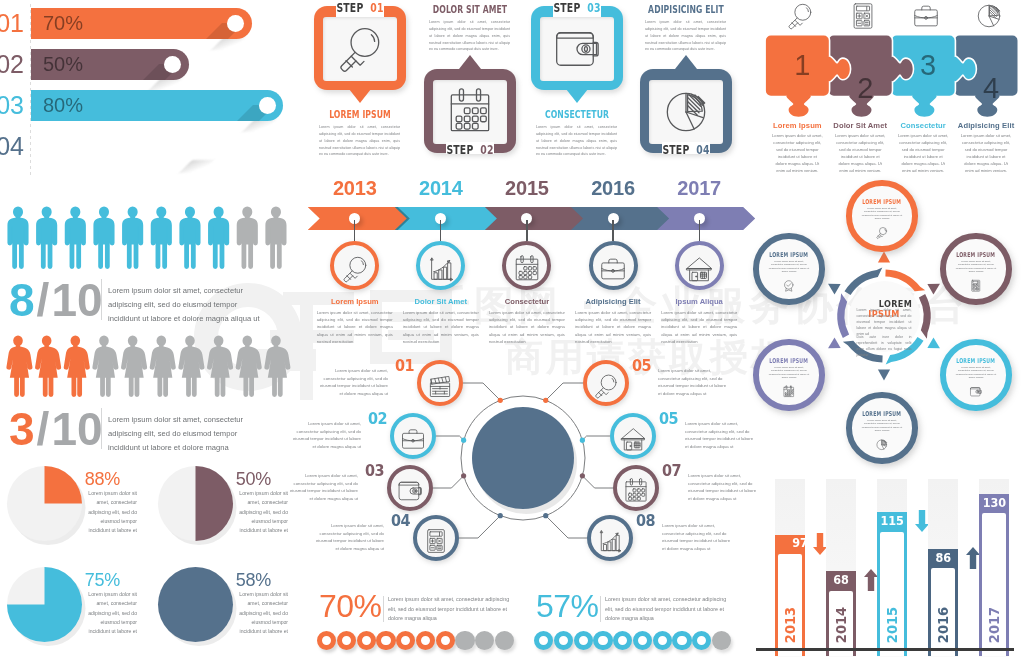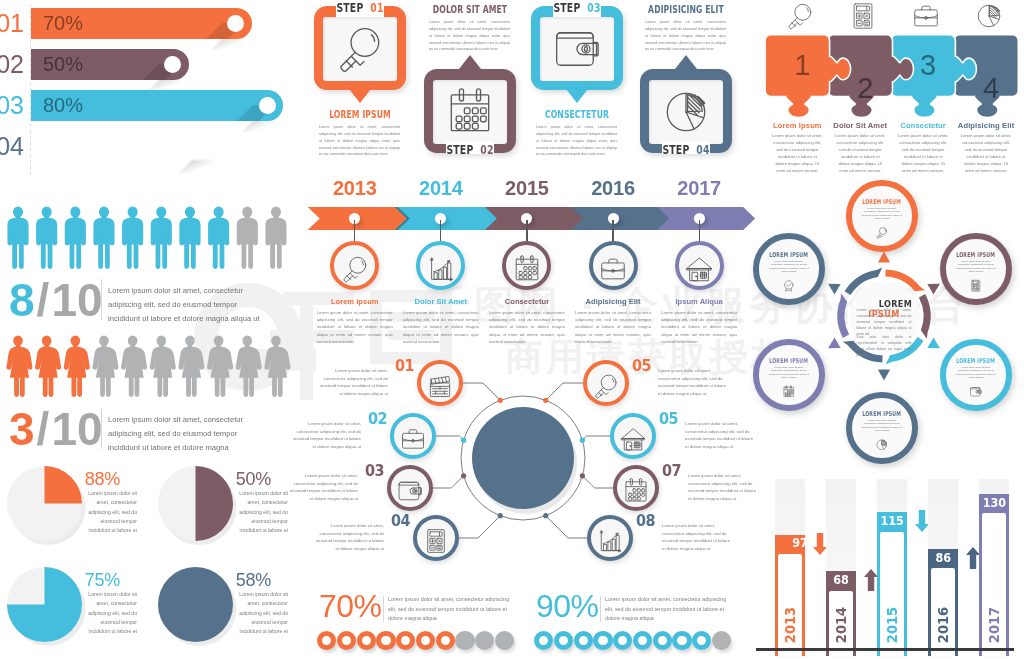--- a/index.html
+++ b/index.html
@@ -737,21 +737,21 @@
       <div class="dp-dot dp-on" style="left:17px;top:47.5px;border-color:#F4713F;"></div>
       <div class="dp-dot dp-on" style="left:36.769999999999996px;top:47.5px;border-color:#F4713F;"></div>
       <div class="dp-dot dp-on" style="left:56.54px;top:47.5px;border-color:#F4713F;"></div>
       <div class="dp-dot dp-on" style="left:76.31px;top:47.5px;border-color:#F4713F;"></div>
       <div class="dp-dot dp-on" style="left:96.08px;top:47.5px;border-color:#F4713F;"></div>
       <div class="dp-dot dp-on" style="left:115.85px;top:47.5px;border-color:#F4713F;"></div>
       <div class="dp-dot dp-on" style="left:135.62px;top:47.5px;border-color:#F4713F;"></div>
       <div class="dp-dot dp-off" style="left:155.39px;top:47.5px;"></div>
       <div class="dp-dot dp-off" style="left:175.16px;top:47.5px;"></div>
       <div class="dp-dot dp-off" style="left:194.93px;top:47.5px;"></div>
-      <div class="dp-big" style="left:236px;top:7px;color:#45BDDC;">90%</div>
+      <div class="dp-big" style="left:236px;top:7px;color:#45BDDC;">57%</div>
       <div class="dp-sep" style="left:299.5px;top:13px;"></div>
       <div class="dp-text" style="left:305px;top:12px;width:123px;">Lorem ipsum dolor sit amet, consectetur adipiscing elit, sed do eiusmod tempor incididunt ut labore et dolore magna aliqua</div>
       <div class="dp-dot dp-on" style="left:234px;top:47.5px;border-color:#45BDDC;"></div>
       <div class="dp-dot dp-on" style="left:253.77px;top:47.5px;border-color:#45BDDC;"></div>
       <div class="dp-dot dp-on" style="left:273.54px;top:47.5px;border-color:#45BDDC;"></div>
       <div class="dp-dot dp-on" style="left:293.31px;top:47.5px;border-color:#45BDDC;"></div>
       <div class="dp-dot dp-on" style="left:313.08px;top:47.5px;border-color:#45BDDC;"></div>
       <div class="dp-dot dp-on" style="left:332.85px;top:47.5px;border-color:#45BDDC;"></div>
       <div class="dp-dot dp-on" style="left:352.62px;top:47.5px;border-color:#45BDDC;"></div>
       <div class="dp-dot dp-on" style="left:372.39px;top:47.5px;border-color:#45BDDC;"></div>

